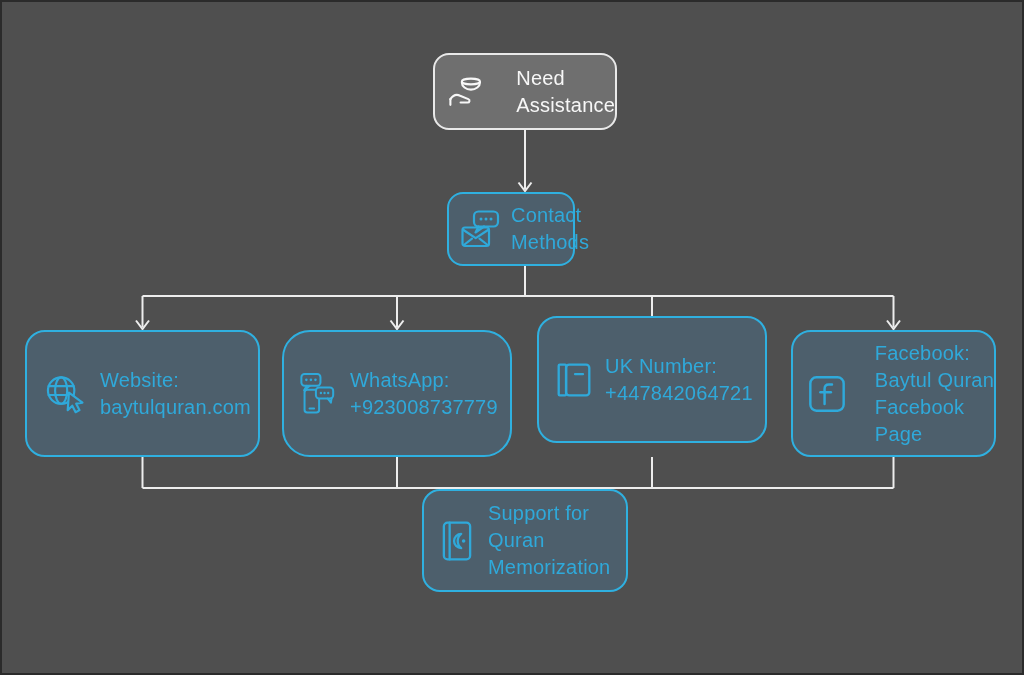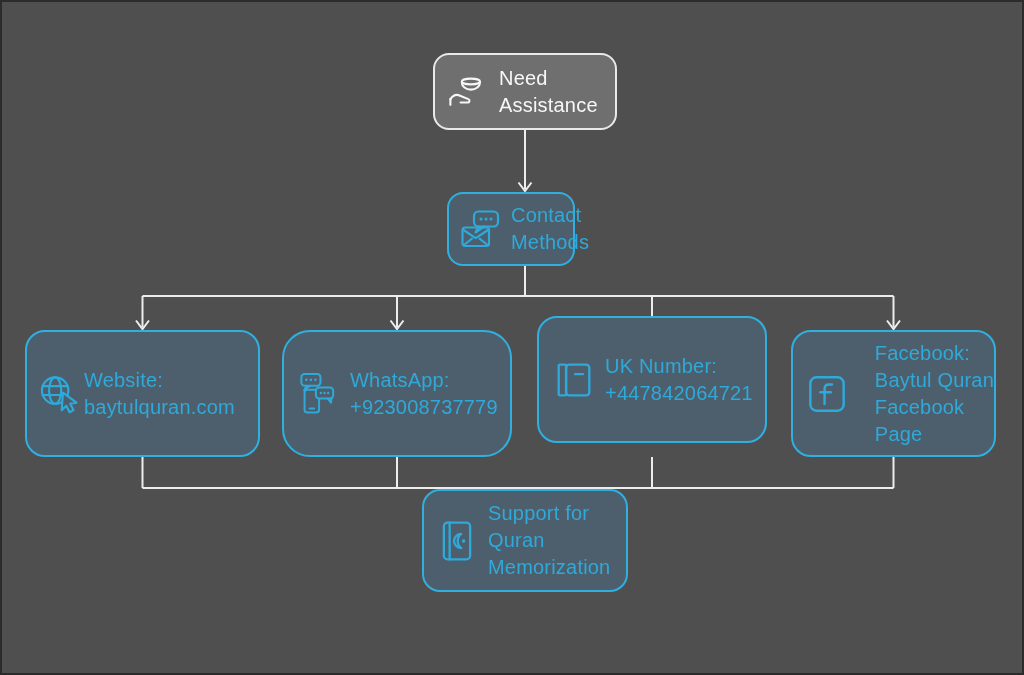--- a/index.html
+++ b/index.html
@@ -16,26 +16,26 @@
     border:2px solid #2fb0e0;border-radius:20px;background:#4d5f6c;
     color:#2fa9da;
   }
   .node .icon{flex:0 0 auto;display:flex;align-items:center;justify-content:center;}
   .node .icon svg{display:block;}
   .node .label{
     white-space:pre-line;font-size:20px;line-height:27px;letter-spacing:.2px;
   }
   
   .node.root{
-    background:#6f6f6f;border-color:#e9e9e9;color:#f7f7f7;border-radius:16px;
+    background:#6f6f6f;border-color:#e9e9e9;color:#f7f7f7;border-radius:16px;justify-content:space-between;
   }
   
   #node-need{left:433px;top:53px;width:184px;height:77px;padding-left:13px;gap:9px;}
   #node-contact{left:447px;top:192px;width:128px;height:74px;padding-left:12px;gap:10px;border-radius:16px;}
-  #node-website{left:25px;top:330px;width:235px;height:127px;padding-left:12px;}
+  #node-website{left:25px;top:330px;width:235px;height:127px;padding-left:18px;gap:10px;}
   #node-whatsapp{left:282px;top:330px;width:230px;height:127px;padding-left:16px;gap:10px;border-radius:28px;}
   #node-uk{left:537px;top:316px;width:230px;height:127px;padding-left:16px;gap:12px;}
   #node-facebook{left:791px;top:330px;width:205px;height:127px;padding-left:14px;gap:10px;justify-content:space-between;}
   #node-support{left:422px;top:489px;width:206px;height:103px;padding-left:14px;gap:12px;border-radius:18px;}
 </style>
 </head>
 <body>
 
 <div class="stage">
 

